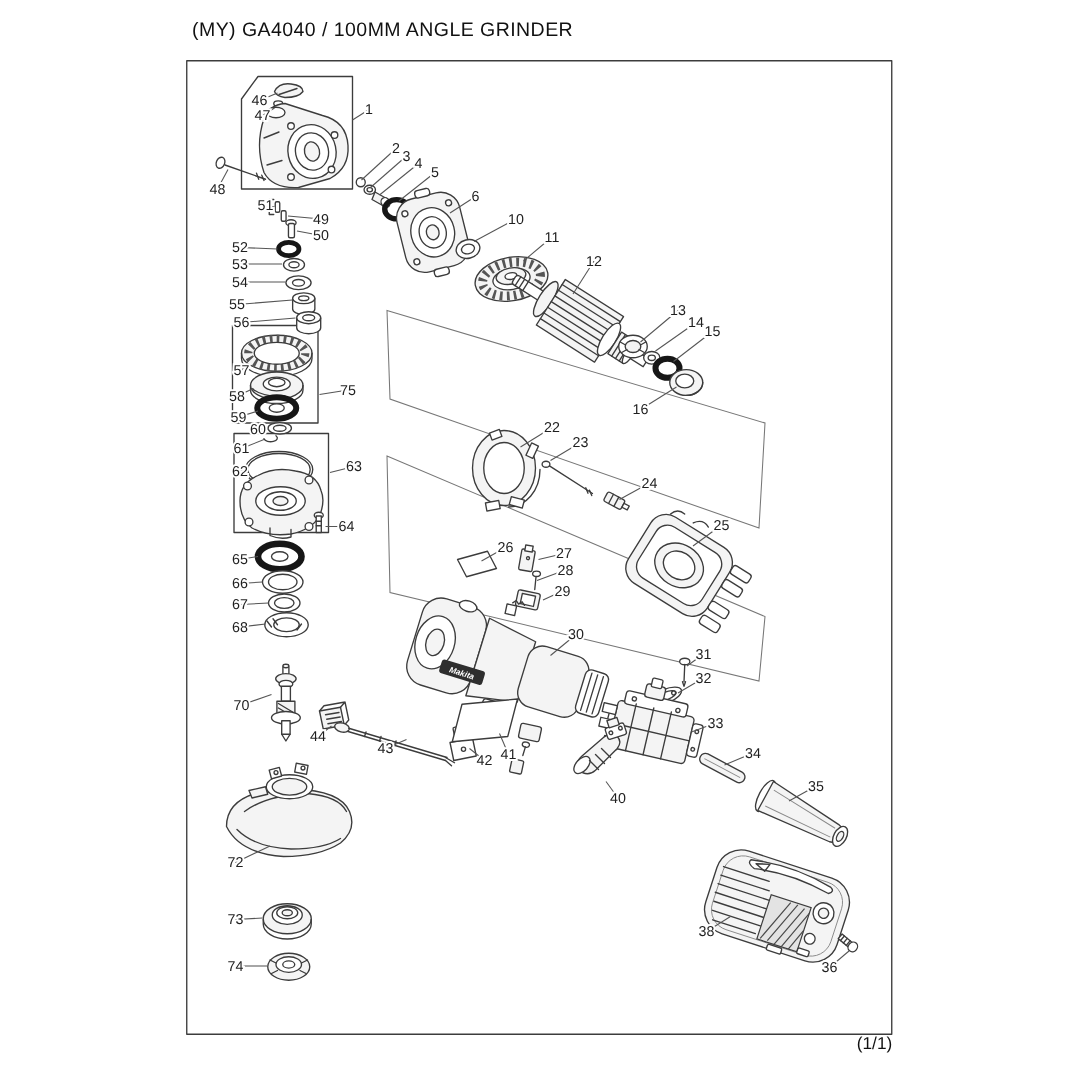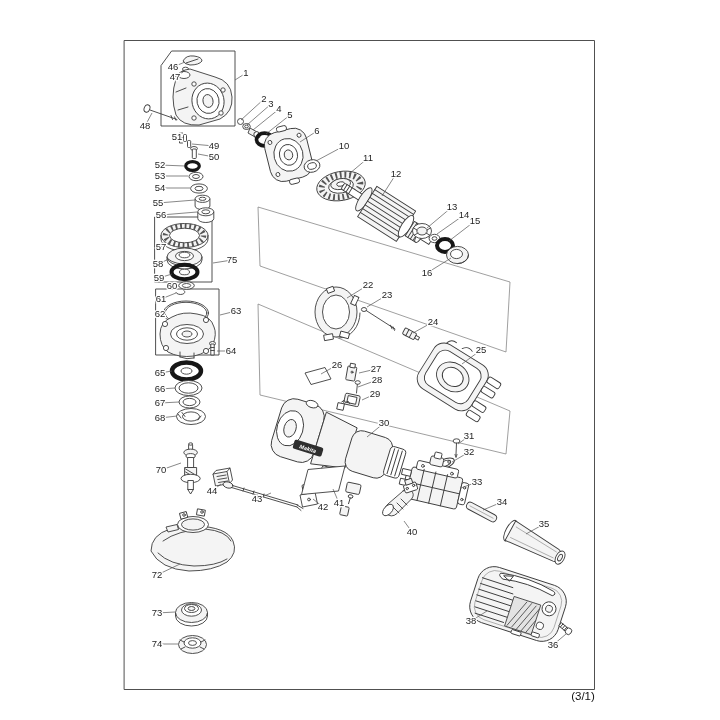--- a/index.html
+++ b/index.html
@@ -16,20 +16,21 @@
   .sheetln{fill:none;stroke:#777;stroke-width:.7;}
   .plabel{font:9.5px "Liberation Sans",sans-serif;fill:#1f1f1f;text-anchor:middle;
           paint-order:stroke;stroke:#fff;stroke-width:2.6px;}
   .leader{stroke:#555;stroke-width:.7;}
   .brandtext{font:italic bold 5.5px "Liberation Sans",sans-serif;fill:#fff;text-anchor:middle;stroke:none;}
 </style>
 </head>
 <body>
 
 <div class="sheet">
+  <div class="title">(MY) GA4040 / 100MM ANGLE GRINDER</div>
 
   <svg width="720" height="720" viewBox="0 0 720 720">
 
     <rect x="124.5" y="40.5" width="470" height="649" class="ln"></rect>
 
     <path class="sheetln" d="M258,207 L510,282 L506,352 L260,266 Z"></path>
     <path class="sheetln" d="M258,304 L510,411 L506,454 L260,395 Z"></path>
 
     <path class="ln" d="M172,51 H235 V126 H161 V66 Z"></path>
     <rect x="155" y="217" width="57" height="65" class="ln"></rect>
@@ -549,14 +550,14 @@
         <text x="157" y="578.2" class="plabel">72</text>
         <line x1="157" y1="613" x2="175" y2="612" class="leader"></line>
         <text x="157" y="616.2" class="plabel">73</text>
         <line x1="157" y1="644" x2="178" y2="644" class="leader"></line>
         <text x="157" y="647.2" class="plabel">74</text>
         <line x1="232" y1="260" x2="213" y2="263" class="leader"></line>
         <text x="232" y="263.2" class="plabel">75</text>
       </g>
   </svg>
 
-  <div class="pagenum">(3/1)</div>
+  <div class="pagenum">(1/1)</div>
 </div>
 
 </body></html>

